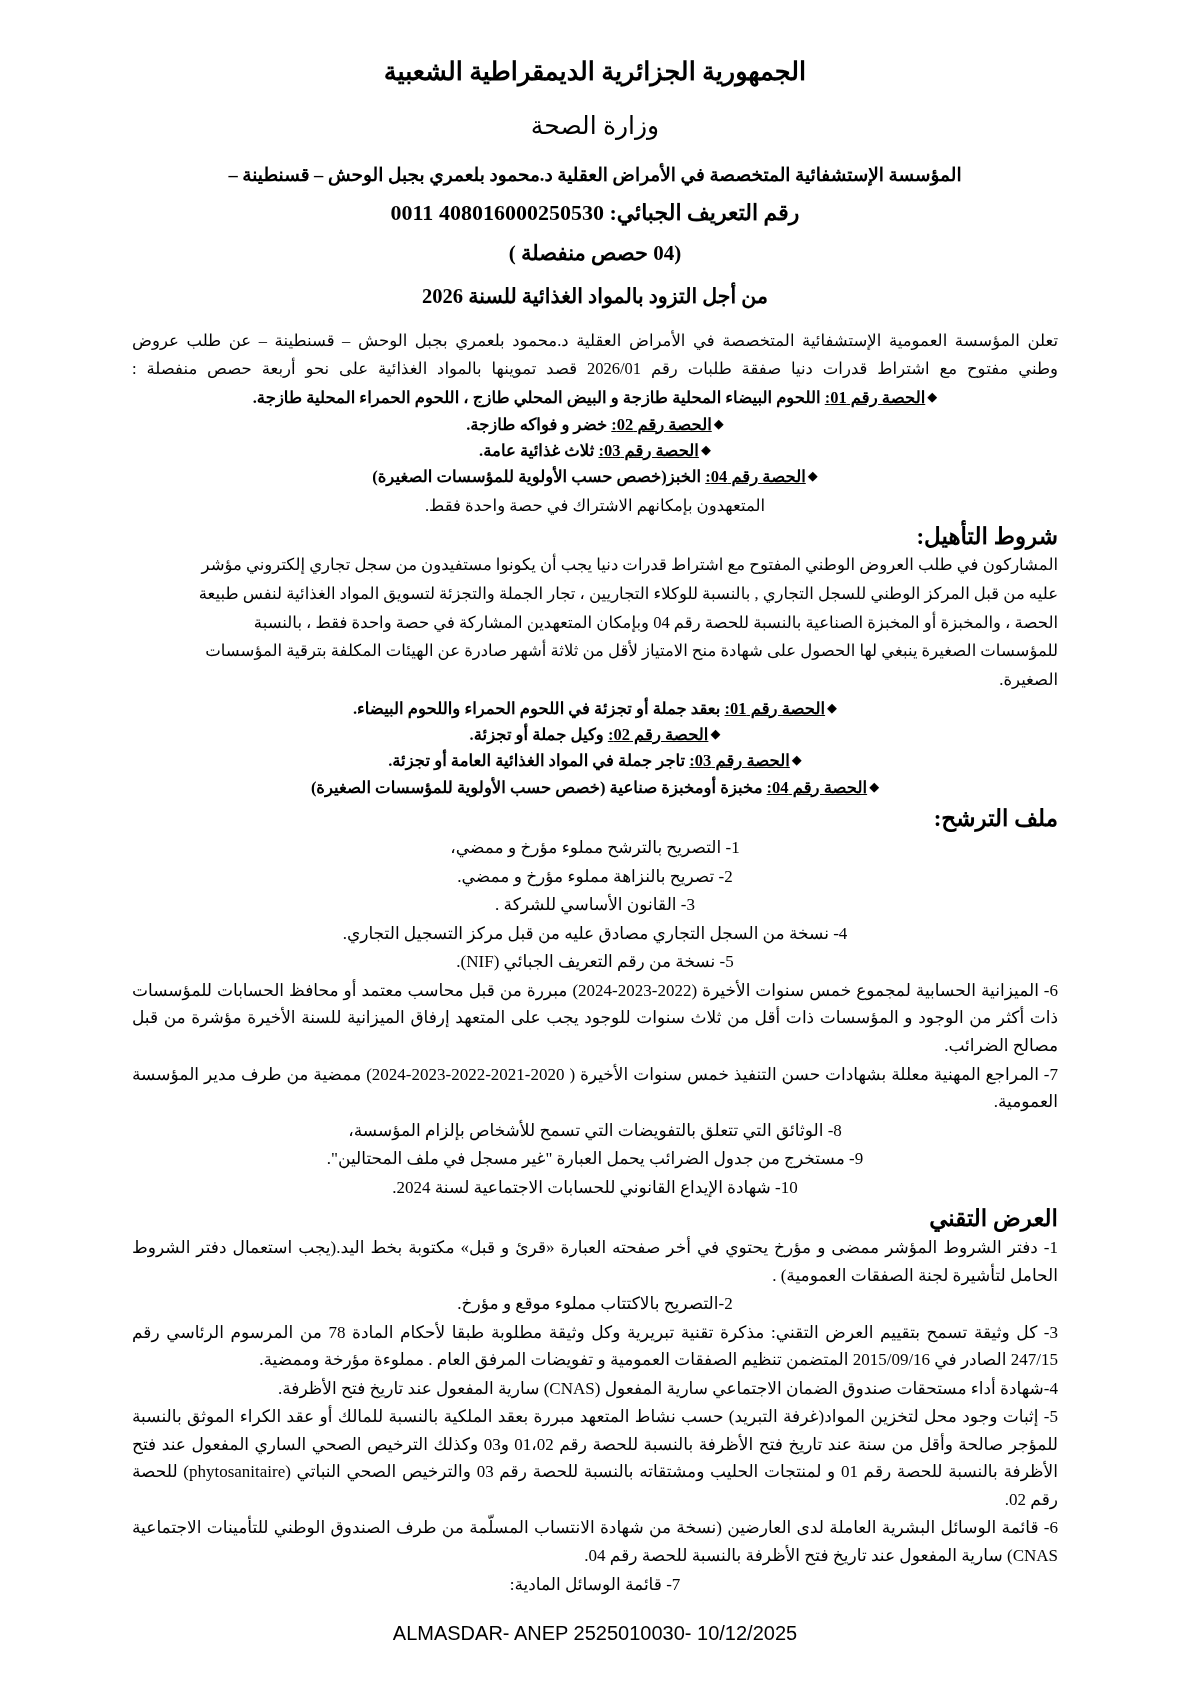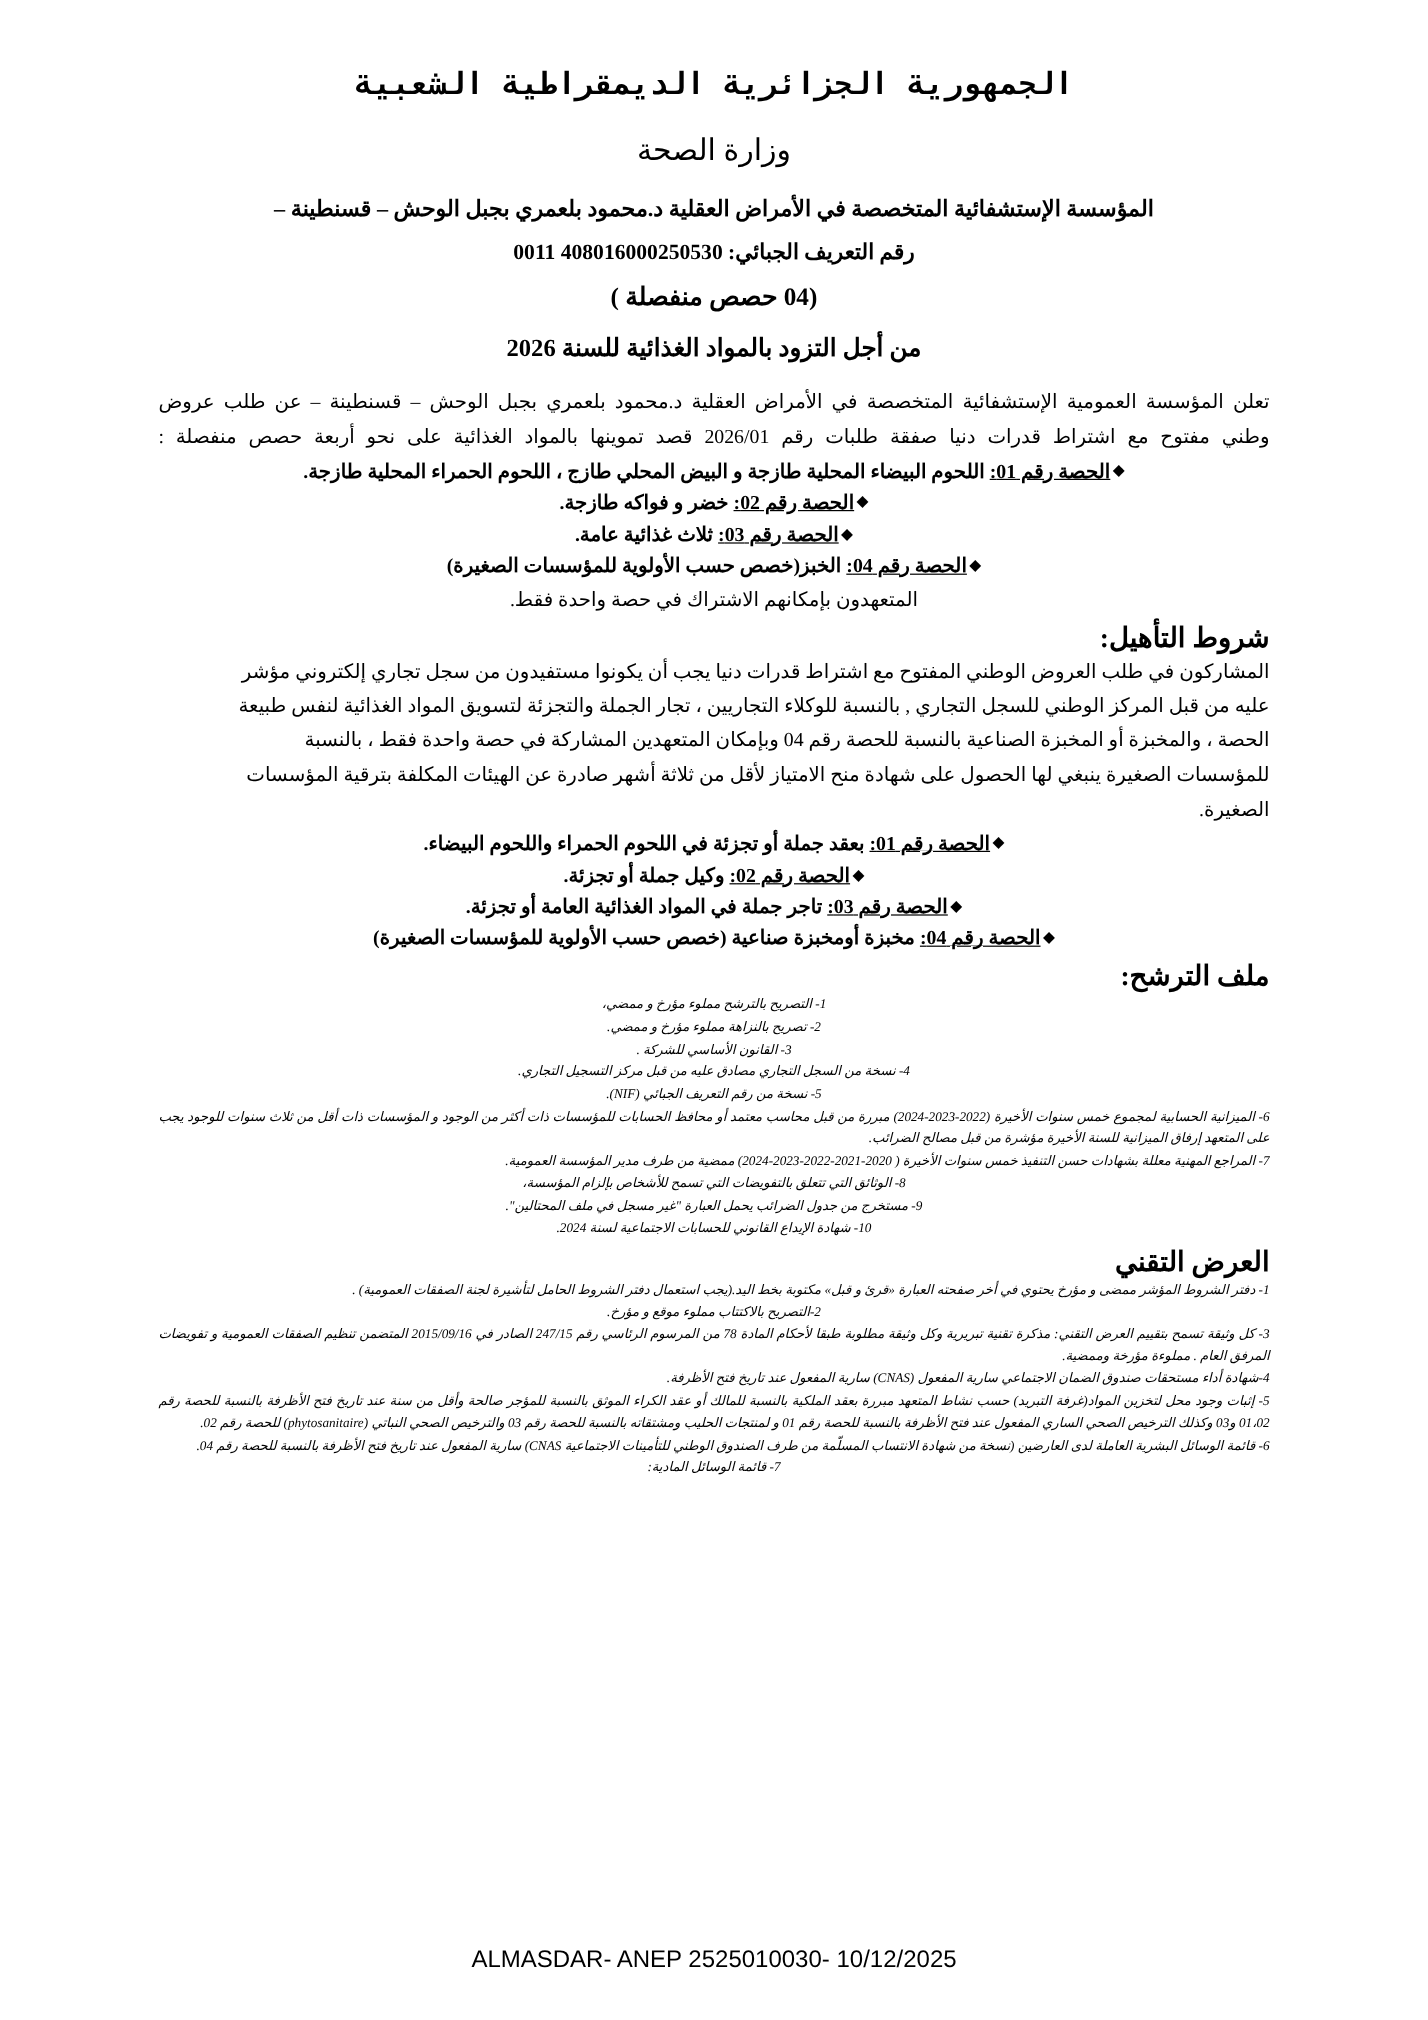--- a/index.html
+++ b/index.html
@@ -23,39 +23,38 @@
     direction: rtl;
   }
 
   
   .h-republic {
     text-align: center;
     font-size: 25.5px;
     font-weight: bold;
     line-height: 1.25;
     margin: 8px 0 22px 0;
-    font-family: Liberation Mono, monospace;
   }
   .h-ministry {
     text-align: center;
     font-size: 25px;
     font-weight: normal;
     line-height: 1.25;
     margin: 0 0 22px 0;
   }
   .h-establishment {
     text-align: center;
     font-size: 18.5px;
     font-weight: bold;
     line-height: 1.35;
     margin: 0 0 10px 0;
   }
   .h-nif {
     text-align: center;
-    font-size: 18px;
+    font-size: 22px;
     font-weight: bold;
     line-height: 1.35;
     margin: 0 0 12px 0;
   }
   .h-announce {
     text-align: center;
     font-size: 21.5px;
     font-weight: bold;
     line-height: 1.3;
     margin: 0 0 12px 0;
@@ -127,26 +126,25 @@
     text-align: center;
     margin: 0 0 2px 0;
   }
 
   ol.doc-list, ol.tech-list {
     list-style: none;
     margin: 0;
     padding: 0;
   }
   ol.doc-list li, ol.tech-list li {
-    font-size: 11px;
+    font-size: 17px;
     line-height: 1.62;
     margin: 0 0 1px 0;
     text-align: justify;
     text-align-last: right;
-    font-style: italic;
   }
   ol.doc-list li.short, ol.tech-list li.short {
     text-align: center;
     text-align-last: center;
   }
 
   .footer {
     position: absolute;
     bottom: 38px;
     left: 0;

